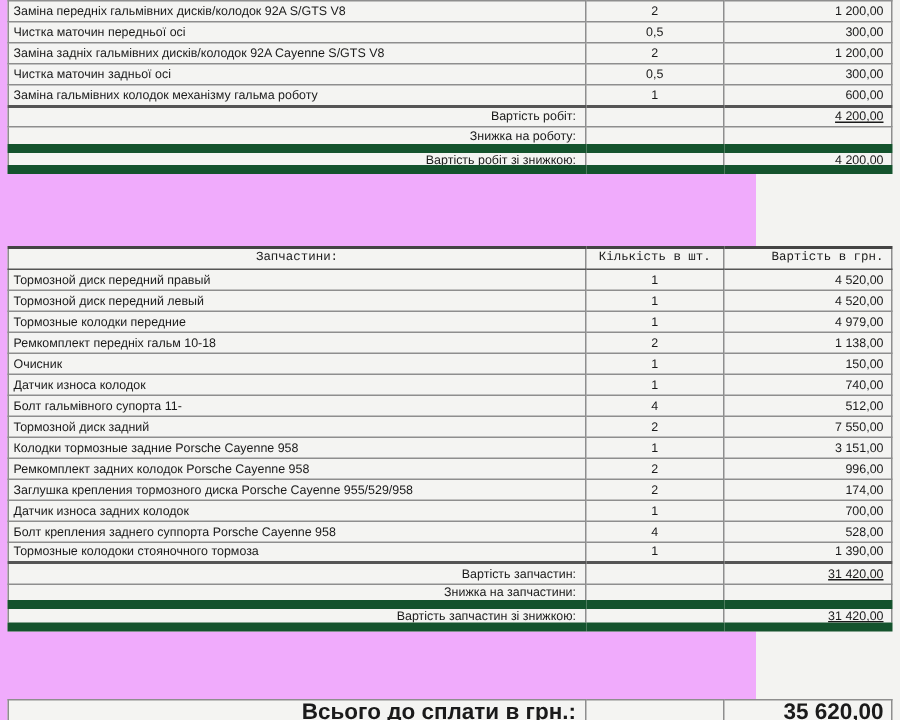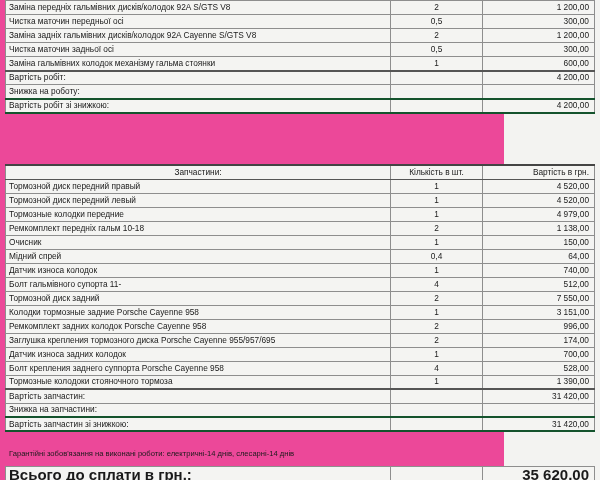--- a/index.html
+++ b/index.html
@@ -13,21 +13,21 @@
     height: 480px;
     overflow: hidden;
     font-family: "Liberation Sans", "DejaVu Sans", sans-serif;
     color: #1a1a1a;
     -webkit-font-smoothing: antialiased;
   }
   .page {
     position: relative;
     width: 504px;
     height: 480px;
-    background: #ec4899;
+    background: #f0abfc;
     box-sizing: border-box;
   }
 
   table.grid {
     border-collapse: collapse;
     table-layout: fixed;
     width: 589px;
     margin-left: 5px;
     background: #f4f4f2;
     font-size: 8.3px;
@@ -41,37 +41,40 @@
     vertical-align: middle;
     font-weight: normal;
     overflow: hidden;
     white-space: nowrap;
   }
   .c-desc  { width: 385px; text-align: left; }
   .c-qty   { width: 92px;  text-align: center; }
   .c-price { width: 112px; text-align: right; padding-right: 5px !important; }
 
   .sum-label {
+    text-align: right;
     font-weight: bold;
     padding-right: 6px !important;
   }
   .sum-val {
     text-align: right;
     font-weight: bold;
     padding-right: 5px !important;
+    text-decoration: underline;
   }
   tr.thick-top > td { border-top: 2px solid #555; }
-  tr.thick-bot > td { border-bottom: 2px solid #14532d; }
+  tr.thick-bot > td { border-bottom: 6px solid #14532d; }
 
   thead th {
     font-weight: bold;
     text-align: center;
     height: 15px;
     border-top: 2px solid #444 !important;
     border-bottom: 1px solid #555 !important;
+    font-family: Liberation Mono, monospace;
   }
   thead th.c-desc { text-align: center; }
 
   .tbl-works { position: absolute; top: 0px; left: 0; }
   .tbl-parts { position: absolute; top: 164px; left: 0; }
 
   .warranty {
     position: absolute;
     top: 449px;
     left: 9px;
@@ -118,21 +121,21 @@
           <td class="c-desc">Заміна задніх гальмівних дисків/колодок 92A Cayenne S/GTS V8</td>
           <td class="c-qty">2</td>
           <td class="c-price">1 200,00</td>
         </tr>
         <tr>
           <td class="c-desc">Чистка маточин задньої осі</td>
           <td class="c-qty">0,5</td>
           <td class="c-price">300,00</td>
         </tr>
         <tr>
-          <td class="c-desc">Заміна гальмівних колодок механізму гальма стоянки</td>
+          <td class="c-desc">Заміна гальмівних колодок механізму гальма роботу</td>
           <td class="c-qty">1</td>
           <td class="c-price">600,00</td>
         </tr>
         <tr class="thick-top">
           <td class="c-desc sum-label">Вартість робіт:</td>
           <td class="c-qty"></td>
           <td class="c-price sum-val">4 200,00</td>
         </tr>
         <tr class="thick-bot">
           <td class="c-desc sum-label">Знижка на роботу:</td>
@@ -180,25 +183,20 @@
           <td class="c-desc">Ремкомплект передніх гальм 10-18</td>
           <td class="c-qty">2</td>
           <td class="c-price">1 138,00</td>
         </tr>
         <tr>
           <td class="c-desc">Очисник</td>
           <td class="c-qty">1</td>
           <td class="c-price">150,00</td>
         </tr>
         <tr>
-          <td class="c-desc">Мідний спрей</td>
-          <td class="c-qty">0,4</td>
-          <td class="c-price">64,00</td>
-        </tr>
-        <tr>
           <td class="c-desc">Датчик износа колодок</td>
           <td class="c-qty">1</td>
           <td class="c-price">740,00</td>
         </tr>
         <tr>
           <td class="c-desc">Болт гальмівного супорта 11-</td>
           <td class="c-qty">4</td>
           <td class="c-price">512,00</td>
         </tr>
         <tr>
@@ -210,21 +208,21 @@
           <td class="c-desc">Колодки тормозные задние Porsche Cayenne 958</td>
           <td class="c-qty">1</td>
           <td class="c-price">3 151,00</td>
         </tr>
         <tr>
           <td class="c-desc">Ремкомплект задних колодок Porsche Cayenne 958</td>
           <td class="c-qty">2</td>
           <td class="c-price">996,00</td>
         </tr>
         <tr>
-          <td class="c-desc">Заглушка крепления тормозного диска Porsche Cayenne 955/957/695</td>
+          <td class="c-desc">Заглушка крепления тормозного диска Porsche Cayenne 955/529/958</td>
           <td class="c-qty">2</td>
           <td class="c-price">174,00</td>
         </tr>
         <tr>
           <td class="c-desc">Датчик износа задних колодок</td>
           <td class="c-qty">1</td>
           <td class="c-price">700,00</td>
         </tr>
         <tr>
           <td class="c-desc">Болт крепления заднего суппорта Porsche Cayenne 958</td>
@@ -247,21 +245,20 @@
           <td class="c-price sum-val"></td>
         </tr>
         <tr class="thick-bot">
           <td class="c-desc sum-label">Вартість запчастин зі знижкою:</td>
           <td class="c-qty"></td>
           <td class="c-price sum-val">31 420,00</td>
         </tr>
       </tbody>
   </table>
 
-  <div class="warranty">Гарантійні зобов'язання на виконані роботи: електричні-14 днів, слесарні-14 днів</div>
 
   <table class="grid tbl-total">
     <colgroup>
       <col class="c-desc">
         <col class="c-qty">
         <col class="c-price">
     </colgroup>
     <tbody>
       <tr>
         <td class="c-desc sum-label">Всього до сплати в грн.:</td>

